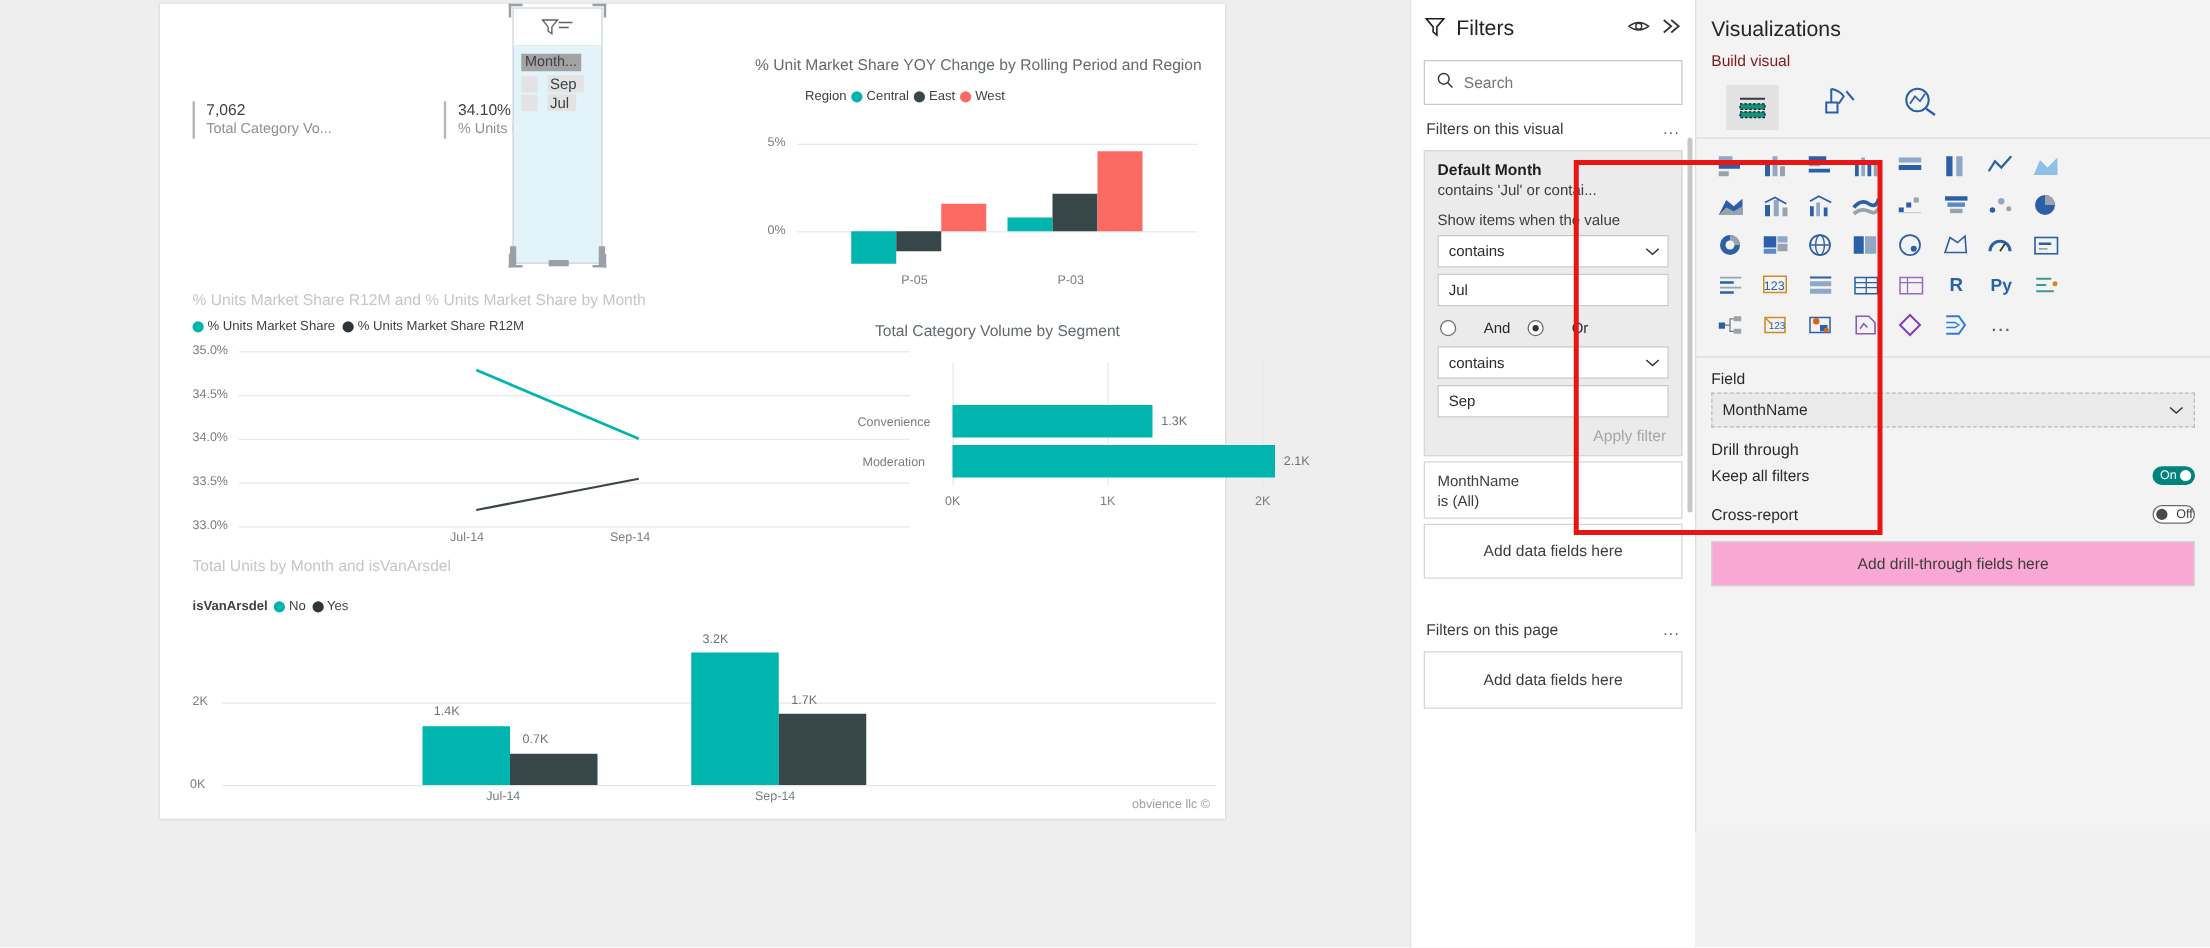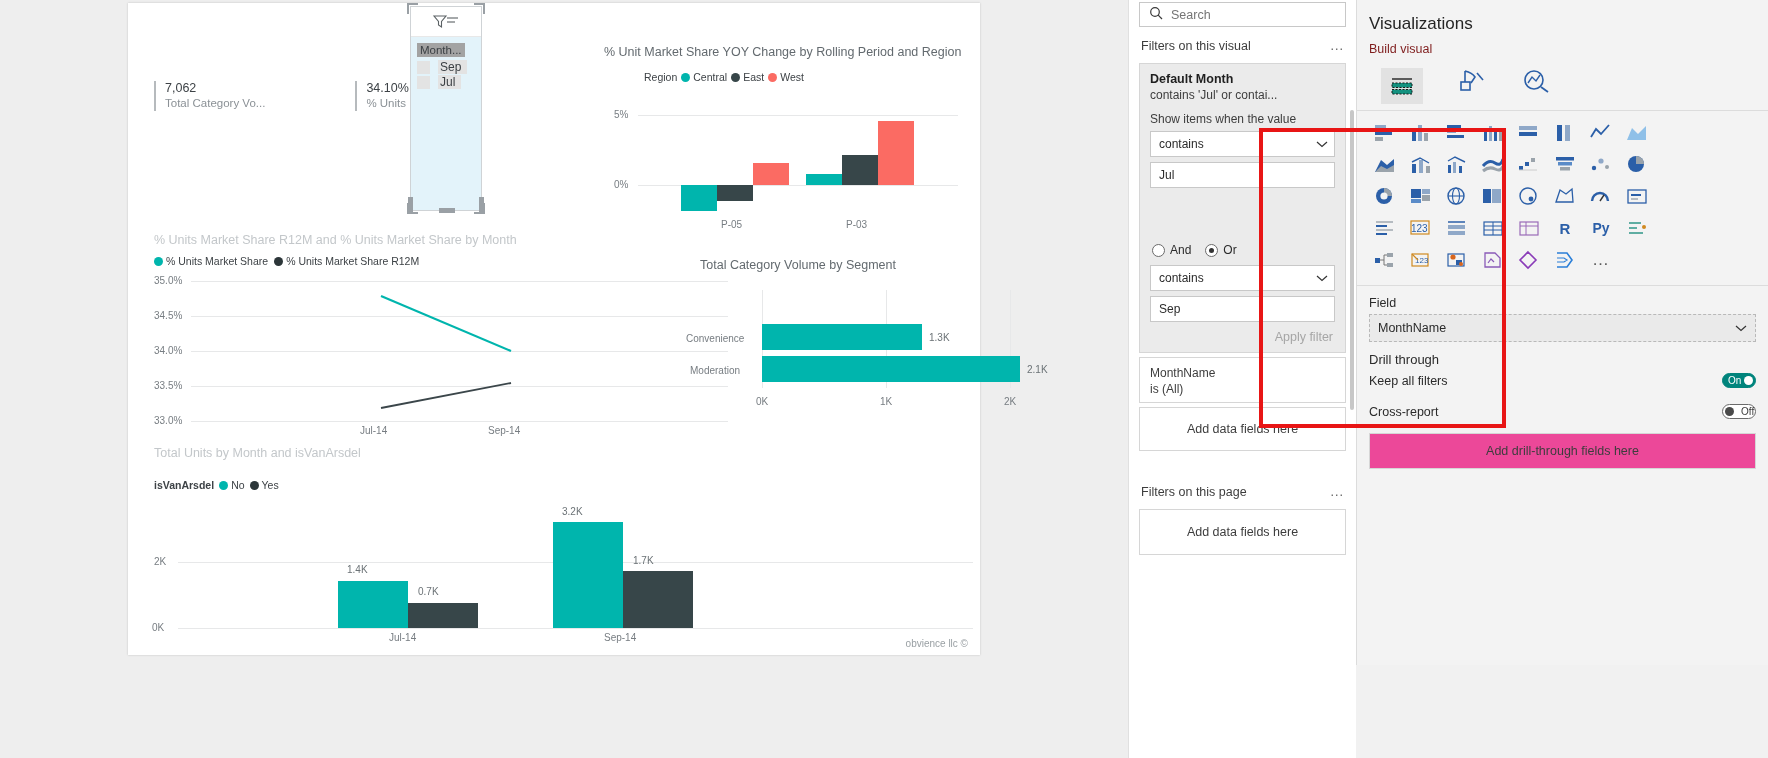--- a/index.html
+++ b/index.html
@@ -62,21 +62,21 @@
 
   
   .filters-pane {
     position: absolute; left: 1128px; top: 0; width: 228px; height: 758px;
     background: #ffffff; border-left: 1px solid #e0e0e0;
   }
   .fp-head { display: flex; align-items: center; height: 46px; padding: 0 10px; gap: 8px; }
   .fp-title { font-size: 17px; color: #252525; flex: 1; }
   .fp-icon { color: #3a3a3a; cursor: pointer; }
   .fp-search {
-    margin: 2px 10px 0 10px; height: 25px; border: 1px solid #c8c8c8;
+    margin: 2px 10px 0 10px; height: 36px; border: 1px solid #c8c8c8;
     display: flex; align-items: center; gap: 8px; padding: 0 9px;
   }
   .fp-search input {
     border: 0; outline: 0; font-size: 12.5px; color: #5a5a5a;
     font-family: "Liberation Sans", sans-serif; width: 100%; background: transparent;
   }
   .fp-sec {
     display: flex; align-items: center; justify-content: space-between;
     padding: 12px 12px 6px 12px; font-size: 12.5px; color: #3d3d3d;
   }
@@ -91,21 +91,21 @@
   .sel {
     height: 26px; background: #ffffff; border: 1px solid #c8c8c8;
     display: flex; align-items: center; justify-content: space-between;
     padding: 0 6px 0 8px; font-size: 12px; color: #2b2b2b; margin-bottom: 5px;
   }
   .txtin {
     height: 26px; background: #ffffff; border: 1px solid #c8c8c8;
     display: flex; align-items: center; padding: 0 8px; font-size: 12px; color: #2b2b2b;
   }
   .radios { display: flex; align-items: center; gap: 14px; margin: 10px 0 8px 2px; font-size: 12px; color: #2b2b2b; }
-  .radio { display: flex; align-items: center; gap: 5px; cursor: pointer; margin-top: 45px; }
+  .radio { display: flex; align-items: center; gap: 22px; cursor: pointer; }
   .rc { width: 13px; height: 13px; border: 1px solid #6b6b6b; border-radius: 50%; position: relative; background: #fff; }
   .rc.on::after { content: ""; position: absolute; left: 3px; top: 3px; width: 5px; height: 5px; border-radius: 50%; background: #333; }
   .applyf { text-align: right; font-size: 12.5px; color: #a6a6a6; padding: 8px 2px 2px 0; }
   .addfields {
     margin: 4px 10px; height: 44px; border: 1px solid #d6d6d6; background: #fff;
     display: flex; align-items: center; justify-content: center; font-size: 12.5px; color: #3d3d3d;
   }
   .fscroll { position: absolute; right: 2px; top: 110px; width: 4px; height: 300px; background: #c7c7c7; border-radius: 2px; }
 
   
@@ -144,21 +144,21 @@
     width: 34px; height: 15px; border-radius: 8px; background: #fff; border: 1px solid #6a6a6a;
     display: flex; align-items: center; padding: 0 2px; position: relative;
   }
   .toggle .knob { width: 9px; height: 9px; border-radius: 50%; background: #4a4a4a; }
   .toggle .tl { position: absolute; left: 18px; font-size: 10px; color: #3a3a3a; }
   .toggle.on { background: #00847c; border-color: #00847c; justify-content: flex-end; }
   .toggle.on .knob { background: #ffffff; }
   .toggle.on .tl { left: 5px; color: #ffffff; }
   .vp-drill { padding: 10px 12px 2px 12px; font-size: 13px; color: #2b2b2b; }
   .vp-addDrill {
-    margin: 8px 12px; height: 36px; border: 1px solid #d6d6d6; background: #ec4899;
+    margin: 8px 12px; height: 36px; border: 1px solid #d6d6d6; background: #f9a8d4;
     display: flex; align-items: center; justify-content: center; font-size: 12.5px; color: #3d3d3d;
   }
 </style>
 </head>
 <body>
 
 <div id="root">
 
   <div class="canvas-bg"></div>
 
@@ -319,20 +319,40 @@
       <div class="bar" style="left:425px;top:84px;width:70px;height:106px;background:#00b5ad;"></div>
       <div class="dlabel" style="left:505px;top:117px;">1.7K</div>
       <div class="bar" style="left:495px;top:133px;width:70px;height:57px;background:#374649;"></div>
       <div class="axis-lbl" style="left:476px;top:194px;">Sep-14</div>
     </div>
 
     <div class="watermark">obvience llc ©</div>
   </div>
 
   <div class="filters-pane">
+    <div class="fp-head">
+      <span>
+        <svg width="18" height="18" viewBox="0 0 18 18">
+          <path d="M2 3 L16 3 L10.5 9.5 L10.5 16 L7.5 13.5 L7.5 9.5 Z" fill="none" stroke="#202020" stroke-width="1.3"></path>
+        </svg>
+      </span>
+      <span class="fp-title">Filters</span>
+      <span class="fp-icon">
+        <svg width="18" height="14" viewBox="0 0 18 14">
+          <path d="M1 7 Q9 1 17 7 Q9 13 1 7 Z" fill="none" stroke="#333" stroke-width="1.1"></path>
+          <circle cx="9" cy="7" r="2.4" fill="none" stroke="#333" stroke-width="1.1"></circle>
+        </svg>
+      </span>
+      <span class="fp-icon">
+        <svg width="18" height="14" viewBox="0 0 18 14">
+          <polyline points="3,2 9,7 3,12" fill="none" stroke="#333" stroke-width="1.4"></polyline>
+          <polyline points="9,2 15,7 9,12" fill="none" stroke="#333" stroke-width="1.4"></polyline>
+        </svg>
+      </span>
+    </div>
 
     <div class="fp-search">
       <span>
         <svg width="14" height="14" viewBox="0 0 14 14">
           <circle cx="6" cy="6" r="4.3" fill="none" stroke="#3a3a3a" stroke-width="1.2"></circle>
           <line x1="9.2" y1="9.2" x2="13" y2="13" stroke="#3a3a3a" stroke-width="1.2"></line>
         </svg>
       </span>
       <input value="" placeholder="Search" style="">
     </div>

